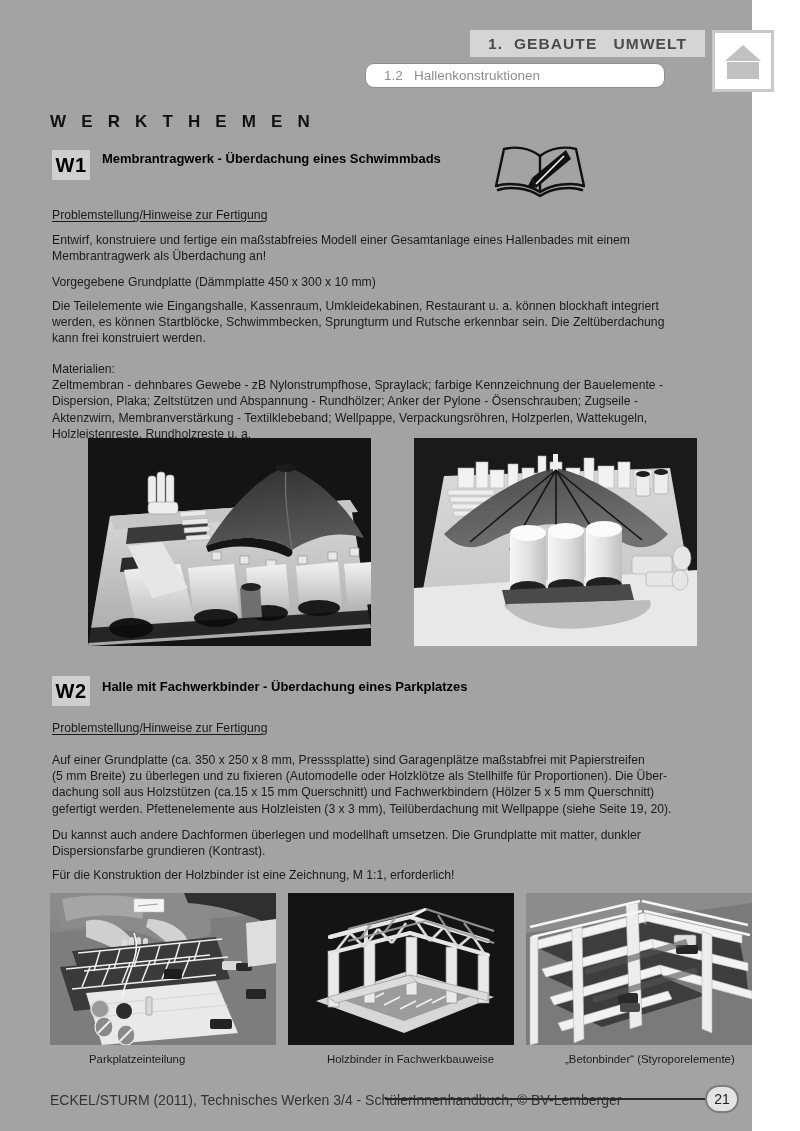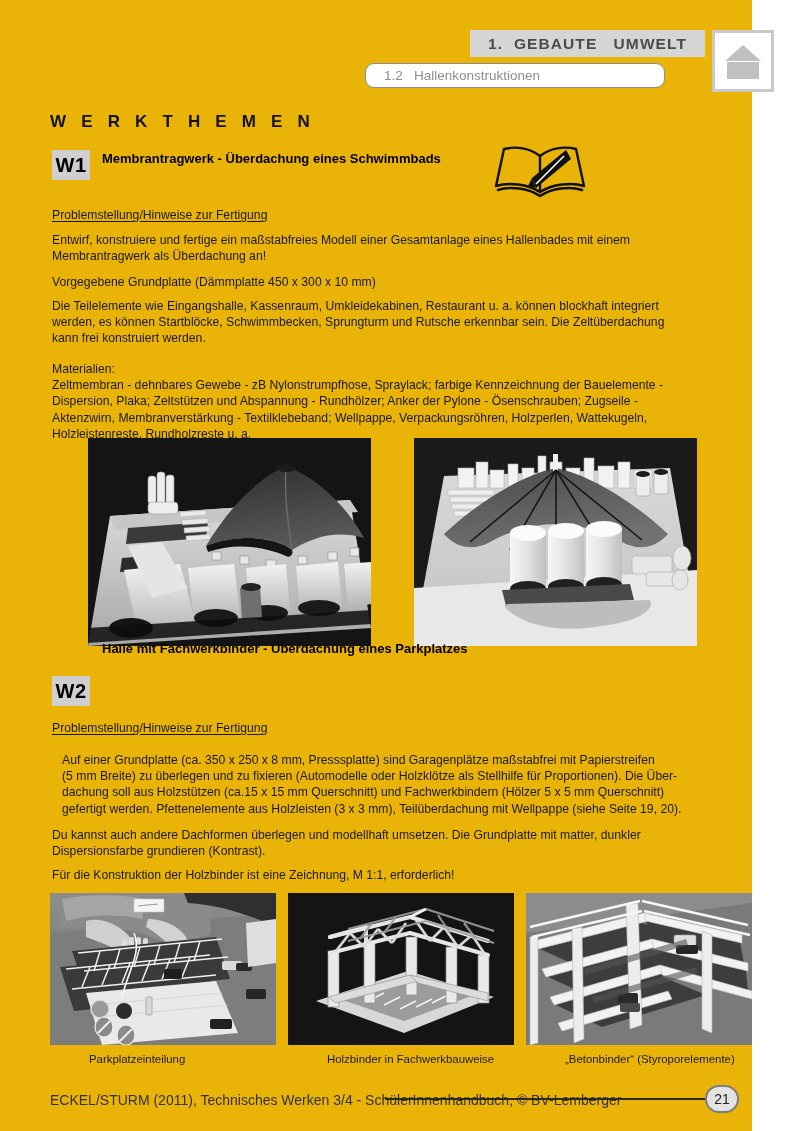--- a/index.html
+++ b/index.html
@@ -11,21 +11,21 @@
     font-family: "Liberation Sans", sans-serif;
     color: #1a1a1a;
     position: relative;
     overflow: hidden;
   }
 
   .page {
     position: absolute;
     left: 0; top: 0;
     width: 752px; height: 1131px;
-    background: #eab308;
+    background: #a3a3a3;
   }
 
   
   .header {
     position: absolute;
     left: 0; top: 0;
     width: 800px; height: 105px;
   }
   .chapter-bar {
     position: absolute;
@@ -381,25 +381,25 @@
         <rect x="232" y="134" width="30" height="14" rx="3"></rect>
         <ellipse cx="268" cy="120" rx="9" ry="12"></ellipse>
         <ellipse cx="266" cy="142" rx="8" ry="10"></ellipse>
       </g>
 
       <path d="M90,168 C110,190 150,196 200,186 C230,180 240,170 236,162 L94,166 Z" fill="#bdbdbd"></path>
     </svg>
   </div>
 
   <div class="task-badge" style="left:52px; top:676px;">W2</div>
-  <div class="task-title" style="left:102px; top:638px; width:640px;">Halle mit Fachwerkbinder - Überdachung eines Parkplatzes</div>
+  <div class="task-title" style="left:102px; top:676px; width:640px;">Halle mit Fachwerkbinder - Überdachung eines Parkplatzes</div>
 
   <div class="subhead" style="left:52px; top:721px;">Problemstellung/Hinweise zur Fertigung</div>
 
-  <div class="para" style="top:752px;margin-left:10px;">Auf einer Grundplatte (ca. 350 x 250 x 8 mm, Presssplatte) sind Garagenplätze maßstabfrei mit Papierstreifen
+  <div class="para" style="top:752px;">Auf einer Grundplatte (ca. 350 x 250 x 8 mm, Presssplatte) sind Garagenplätze maßstabfrei mit Papierstreifen
 (5 mm Breite) zu überlegen und zu fixieren (Automodelle oder Holzklötze als Stellhilfe für Proportionen). Die Über-
 dachung soll aus Holzstützen (ca.15 x 15 mm Querschnitt) und Fachwerkbindern (Hölzer 5 x 5 mm Querschnitt)
 gefertigt werden. Pfettenelemente aus Holzleisten (3 x 3 mm), Teilüberdachung mit Wellpappe (siehe Seite 19, 20).</div>
   <div class="para" style="top:827px;">Du kannst auch andere Dachformen überlegen und modellhaft umsetzen. Die Grundplatte mit matter, dunkler
 Dispersionsfarbe grundieren (Kontrast).</div>
   <div class="para" style="top:867px;">Für die Konstruktion der Holzbinder ist eine Zeichnung, M 1:1, erforderlich!</div>
 
   <div class="photo" style="left:50px; top:893px; width:226px; height:152px;">
     <svg viewBox="0 0 226 152" preserveAspectRatio="none" aria-hidden="true">
       <defs>

